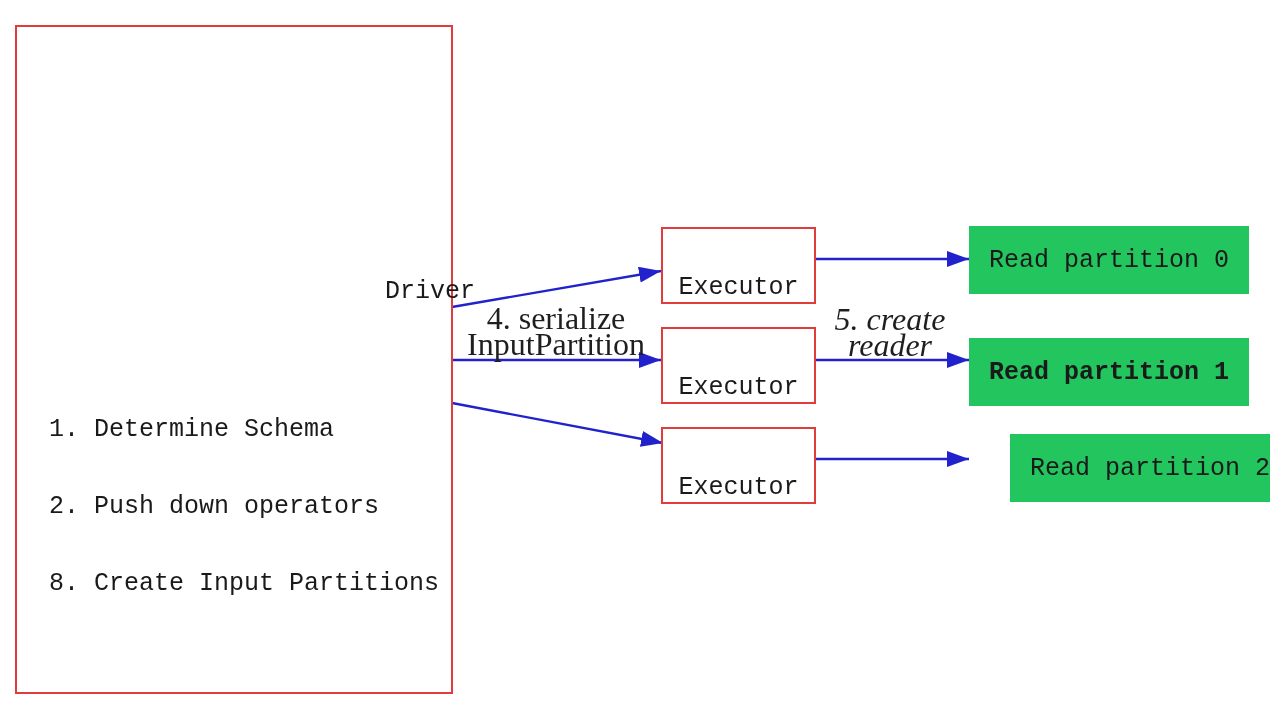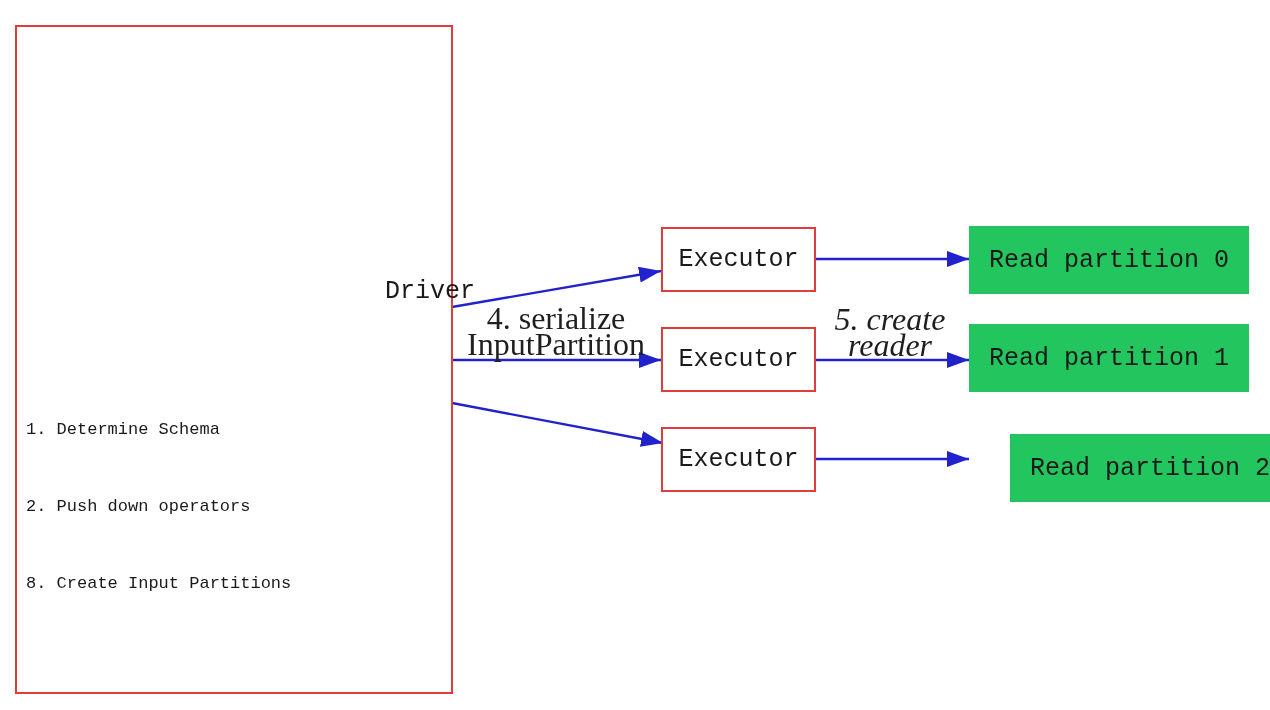--- a/index.html
+++ b/index.html
@@ -29,50 +29,51 @@
     position: absolute;
     left: 15px; top: 279px;
     width: 460px;
     text-align: right;
     font-size: 25px;
     line-height: 25px;
     white-space: pre;
   }
   .driver-steps {
     position: absolute;
-    left: 26px; top: 365px;
-    font-size: 17px;
+    left: 49px; top: 365px;
+    font-size: 25px;
     line-height: 25.8px;
     white-space: pre;
   }
   .node {
     position: absolute;
     display: flex;
     align-items: center;
     justify-content: center;
     font-size: 25px;
     white-space: pre;
   }
   .executor {
     left: 661px;
-    width: 155px; height: 65px;
+    width: 155px; height: 77px;
     border: 2px solid #e03c3c;
     background: #ffffff;
+    align-items: flex-end;
   }
   .executor.e1 { top: 227px; }
   .executor.e2 { top: 327px; }
   .executor.e3 { top: 427px; }
   .partition {
     left: 969px;
     width: 280px; height: 68px;
     background: #22c55e;
     border: none;
   }
   .partition.p1 { top: 226px; }
-  .partition.p2 { top: 324px; }
+  .partition.p2 { top: 338px; font-weight: bold; }
   .partition.p3 { top: 434px; margin-left: 41px; }
   .edge-label {
     position: absolute;
     font-family: "Liberation Serif", "DejaVu Serif", serif;
     font-size: 32px;
     line-height: 26px;
     text-align: center;
     color: #1f1f1f;
   }
   .edge-label.serialize { left: 446px; top: 305px; width: 220px; }

